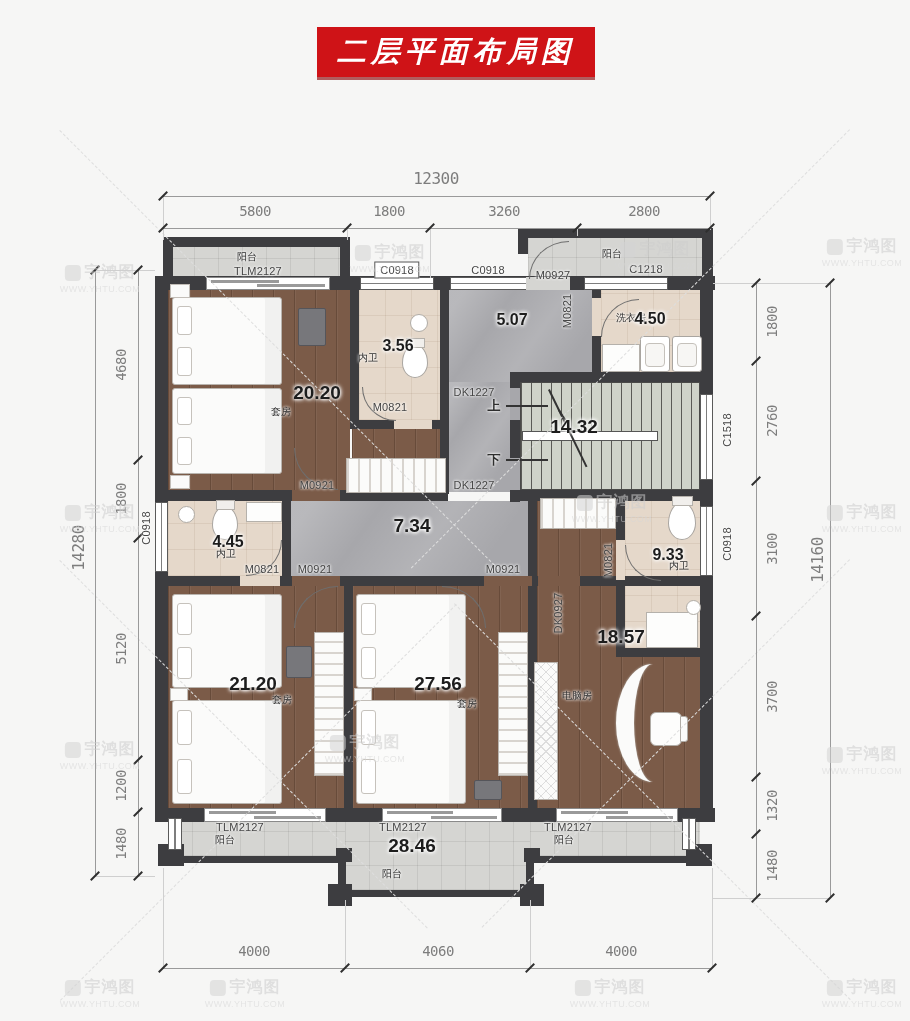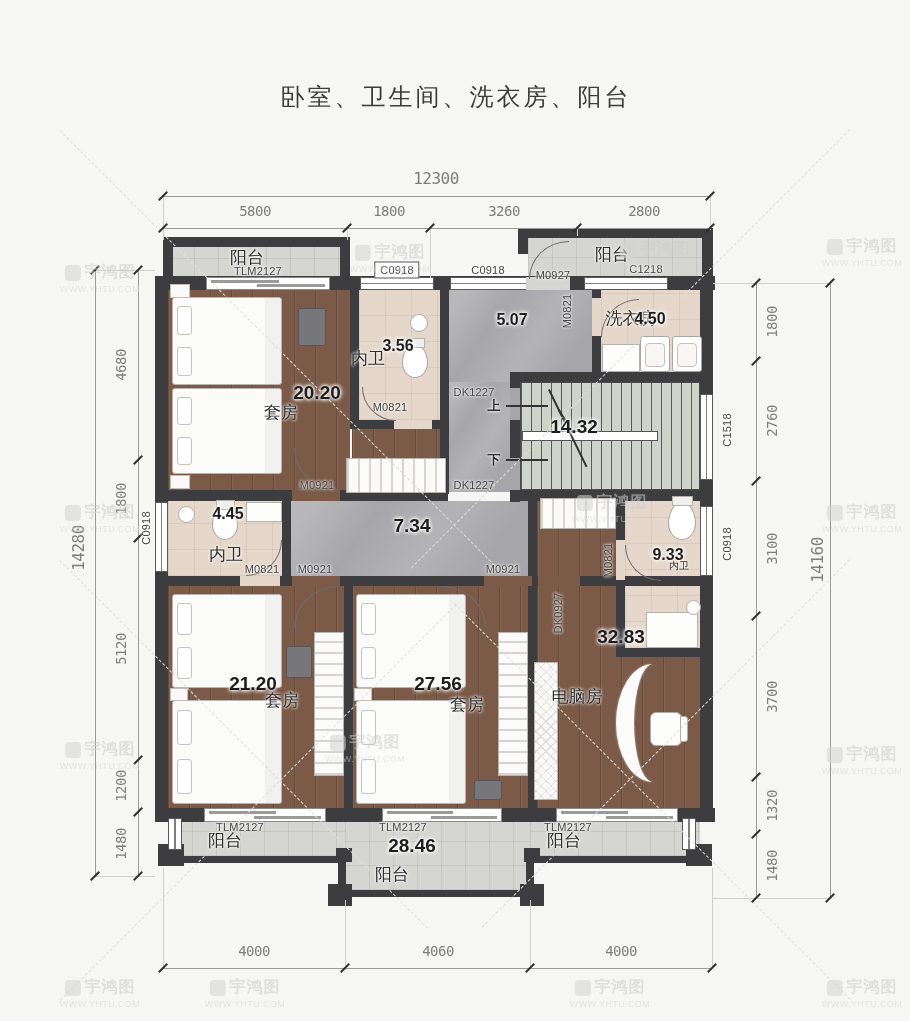--- a/index.html
+++ b/index.html
@@ -41,21 +41,21 @@
   .desk{position:absolute;width:56px;height:118px;border-left:18px solid #fbfbfa;border-radius:50%;background:transparent;filter:drop-shadow(0 0 1px #b9b4ae)}
   .chair{position:absolute;background:#fdfdfc;border:1px solid #b0aca6;border-radius:6px}
   .chair::before{content:"";position:absolute;right:-7px;top:3px;width:6px;height:75%;background:#fbfbfa;border:1px solid #b0aca6;border-radius:0 3px 3px 0}
   .rail{position:absolute;background:#fff;border:1px solid #555;box-sizing:border-box}
   .sline{position:absolute;background:#333}
   
   .t{position:absolute;transform:translate(-50%,-50%);white-space:nowrap;z-index:50}
   .t.vt{transform:translate(-50%,-50%) rotate(-90deg)}
   .area{font-weight:700;font-size:19px;color:#1d1d1d;text-shadow:0 0 3px #fff,0 0 4px #fff,0 0 5px #fff}
   .area-s{font-size:16px}
-  .room{font-size:17px;color:#2e2e2e;text-shadow:0 0 3px #fff,0 0 3px #fff}
+  .room{font-size:10px;color:#2e2e2e;text-shadow:0 0 3px #fff,0 0 3px #fff}
   .code{font-size:11px;color:#454545;letter-spacing:.2px;text-shadow:0 0 3px #fff,0 0 3px #fff}
   .codebox{background:#fff;border:1px solid #555;padding:0 5px;line-height:15px;text-shadow:none}
   .dim{font-family:"DejaVu Sans Mono",monospace;font-size:14px;color:#7d7d7d;letter-spacing:-.5px;text-shadow:none;z-index:30}
   .dl{position:absolute;background:#9a9a9a;z-index:25}
   .tick{position:absolute;width:12px;height:2px;background:#2f2f2f;transform:translate(-50%,-50%) rotate(-45deg);z-index:26}
   .ext{position:absolute;background:#cfcfcf;z-index:20}
   .diag{position:absolute;border-top:1px dashed #dedede;transform-origin:0 0;z-index:5}
   
   .banner{position:absolute;left:456px;top:52px;transform:translate(-50%,-50%);background:#cf1317;color:#fff;
           padding:5px 20px;font-family:"DejaVu Serif",serif;font-size:29px;font-weight:700;font-style:italic;
@@ -67,21 +67,21 @@
   .wm-row{display:flex;align-items:center}
   .wm-logo{width:16px;height:16px;border-radius:4px;background:#d4d4d4;margin-right:4px}
   .wm b{font-size:16px;color:#cecece;font-weight:700;letter-spacing:1px;font-family:"Liberation Sans",sans-serif}
   .wm-url{font-size:9px;color:#d6d6d6;letter-spacing:.4px}
 </style>
 </head>
 <body>
 
 <div class="page">
 
-  <div class="subtitle">卧室、卫生间、洗衣房、阳台</div>
+  <div class="banner">二层平面布局图</div>
 
   <div class="diag" style="left:60px;top:130px;width:620px;transform:rotate(45deg)"></div>
   <div class="diag" style="left:850px;top:130px;width:620px;transform:rotate(135deg)"></div>
   <div class="diag" style="left:60px;top:560px;width:520px;transform:rotate(45deg)"></div>
   <div class="diag" style="left:850px;top:560px;width:520px;transform:rotate(135deg)"></div>
   <div class="diag" style="left:60px;top:1000px;width:560px;transform:rotate(-45deg)"></div>
   <div class="diag" style="left:850px;top:1000px;width:560px;transform:rotate(-135deg)"></div>
 
   <div class="f-balc" style="left:170px;top:247px;width:172px;height:36px"></div>
   <div class="f-balc" style="left:528px;top:238px;width:174px;height:44px"></div>
@@ -228,32 +228,32 @@
   <span class="t room" style="left:631px;top:318px">洗衣房</span>
   <span class="t area area-s" style="left:650px;top:319px">4.50</span>
   <span class="t code" style="left:474px;top:392px">DK1227</span>
   <span class="t room" style="left:494px;top:406px;font-size:13px;font-weight:700">上</span>
   <span class="t area" style="left:574px;top:427px">14.32</span>
   <span class="t room" style="left:494px;top:460px;font-size:13px;font-weight:700">下</span>
   <span class="t code" style="left:474px;top:485px">DK1227</span>
   <span class="t code vt" style="left:727px;top:430px">C1518</span>
   <span class="t code vt" style="left:146px;top:528px">C0918</span>
   <span class="t code vt" style="left:727px;top:544px">C0918</span>
-  <span class="t area area-s" style="left:228px;top:514px">4.45</span>
+  <span class="t area area-s" style="left:228px;top:542px">4.45</span>
   <span class="t room" style="left:226px;top:554px">内卫</span>
   <span class="t code" style="left:262px;top:569px">M0821</span>
   <span class="t code" style="left:317px;top:485px">M0921</span>
   <span class="t area" style="left:412px;top:526px">7.34</span>
   <span class="t code" style="left:315px;top:569px">M0921</span>
   <span class="t code" style="left:503px;top:569px">M0921</span>
   <span class="t code vt" style="left:608px;top:560px">M0821</span>
   <span class="t area area-s" style="left:668px;top:555px">9.33</span>
   <span class="t room" style="left:679px;top:566px;font-size:10px">内卫</span>
   <span class="t code vt" style="left:558px;top:613px">DK0927</span>
-  <span class="t area" style="left:621px;top:637px">32.83</span>
+  <span class="t area" style="left:621px;top:637px">18.57</span>
   <span class="t room" style="left:577px;top:696px">电脑房</span>
   <span class="t area" style="left:253px;top:684px">21.20</span>
   <span class="t room" style="left:282px;top:700px">套房</span>
   <span class="t area" style="left:438px;top:684px">27.56</span>
   <span class="t room" style="left:467px;top:704px">套房</span>
   <span class="t code" style="left:240px;top:827px">TLM2127</span>
   <span class="t room" style="left:225px;top:840px">阳台</span>
   <span class="t code" style="left:403px;top:827px">TLM2127</span>
   <span class="t area" style="left:412px;top:846px">28.46</span>
   <span class="t room" style="left:392px;top:874px">阳台</span>

